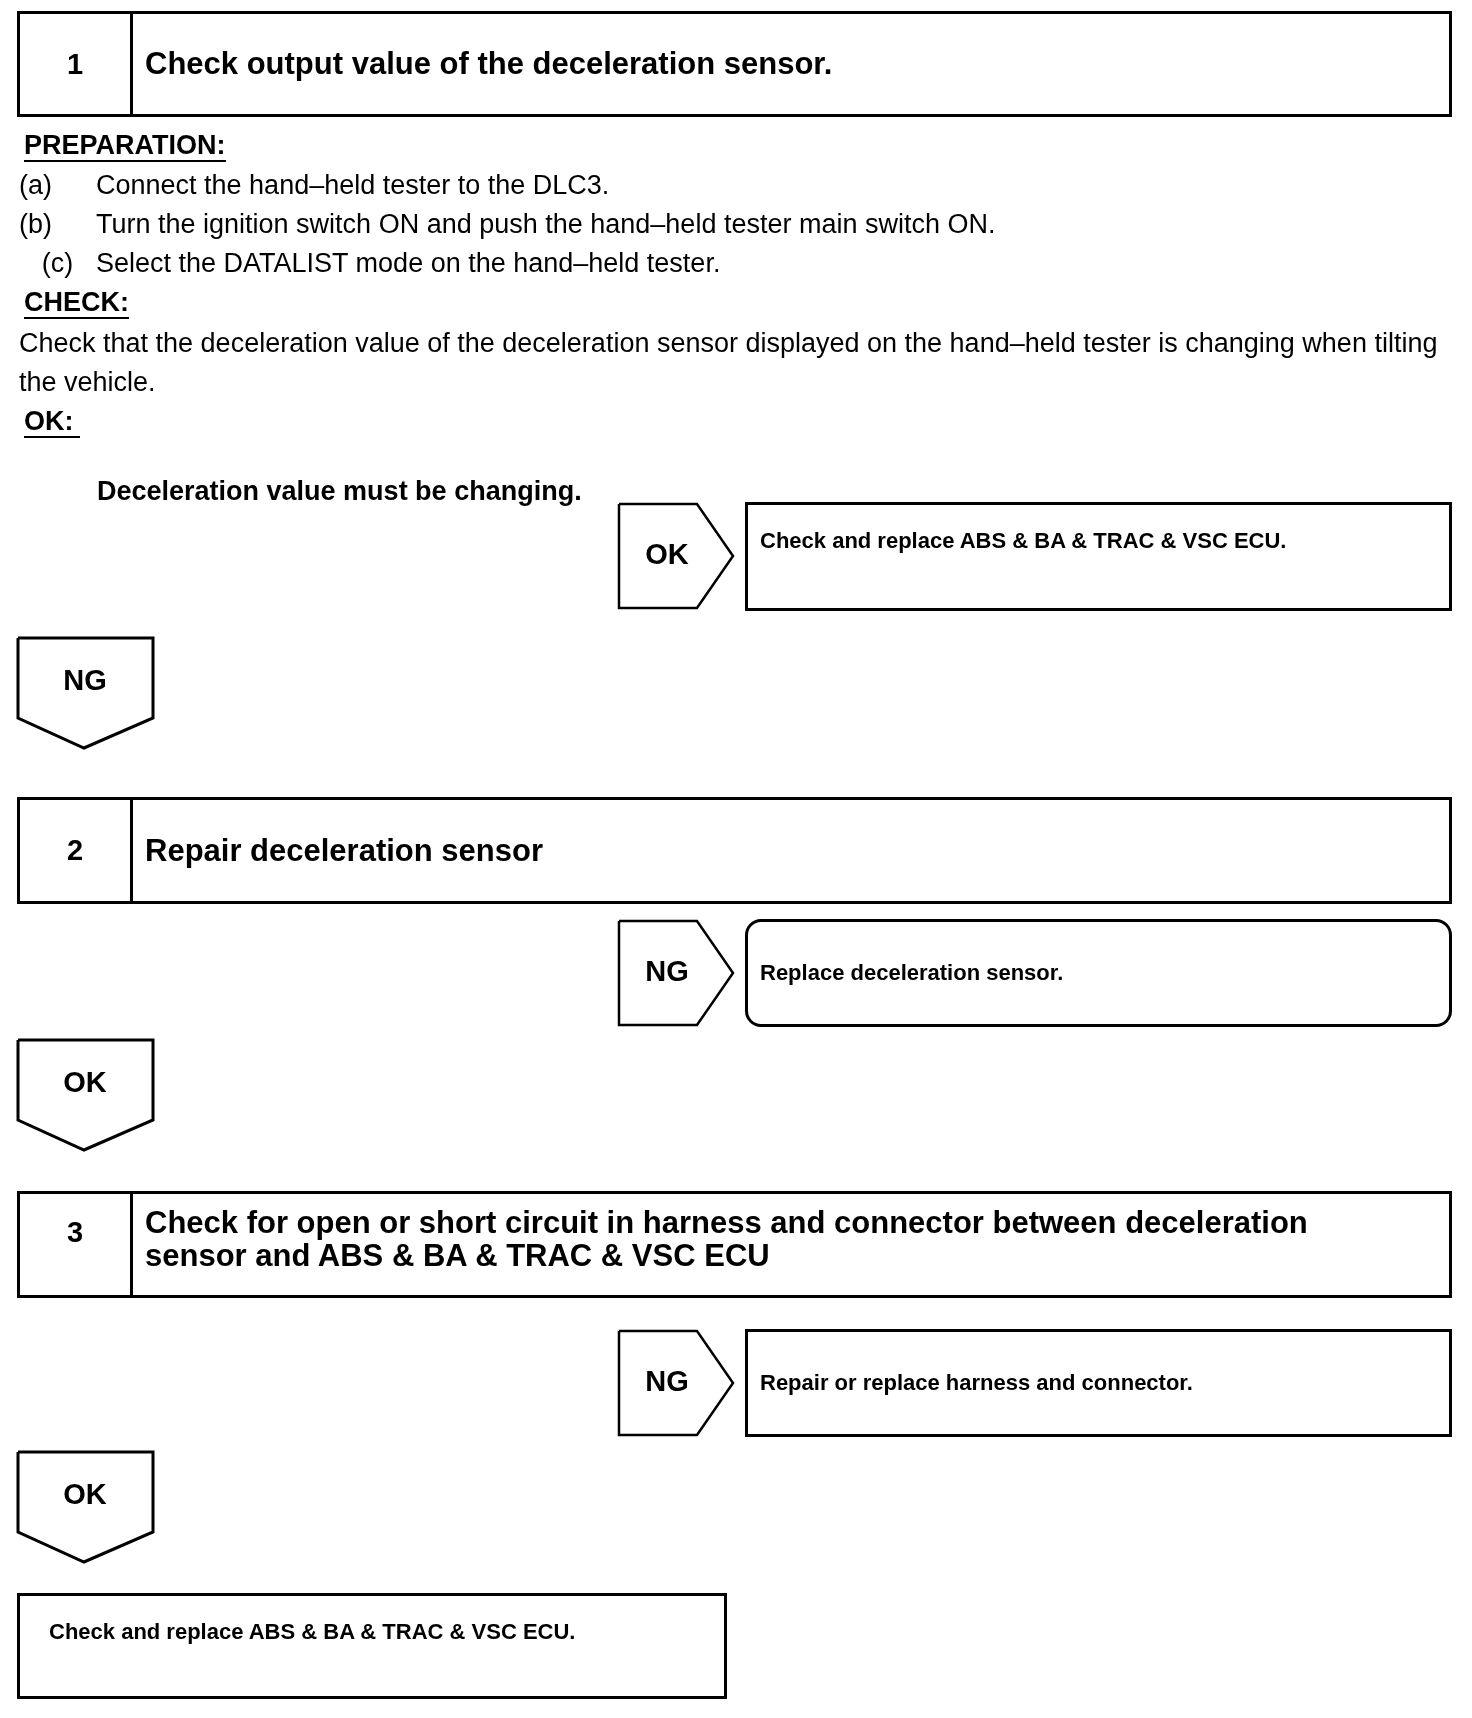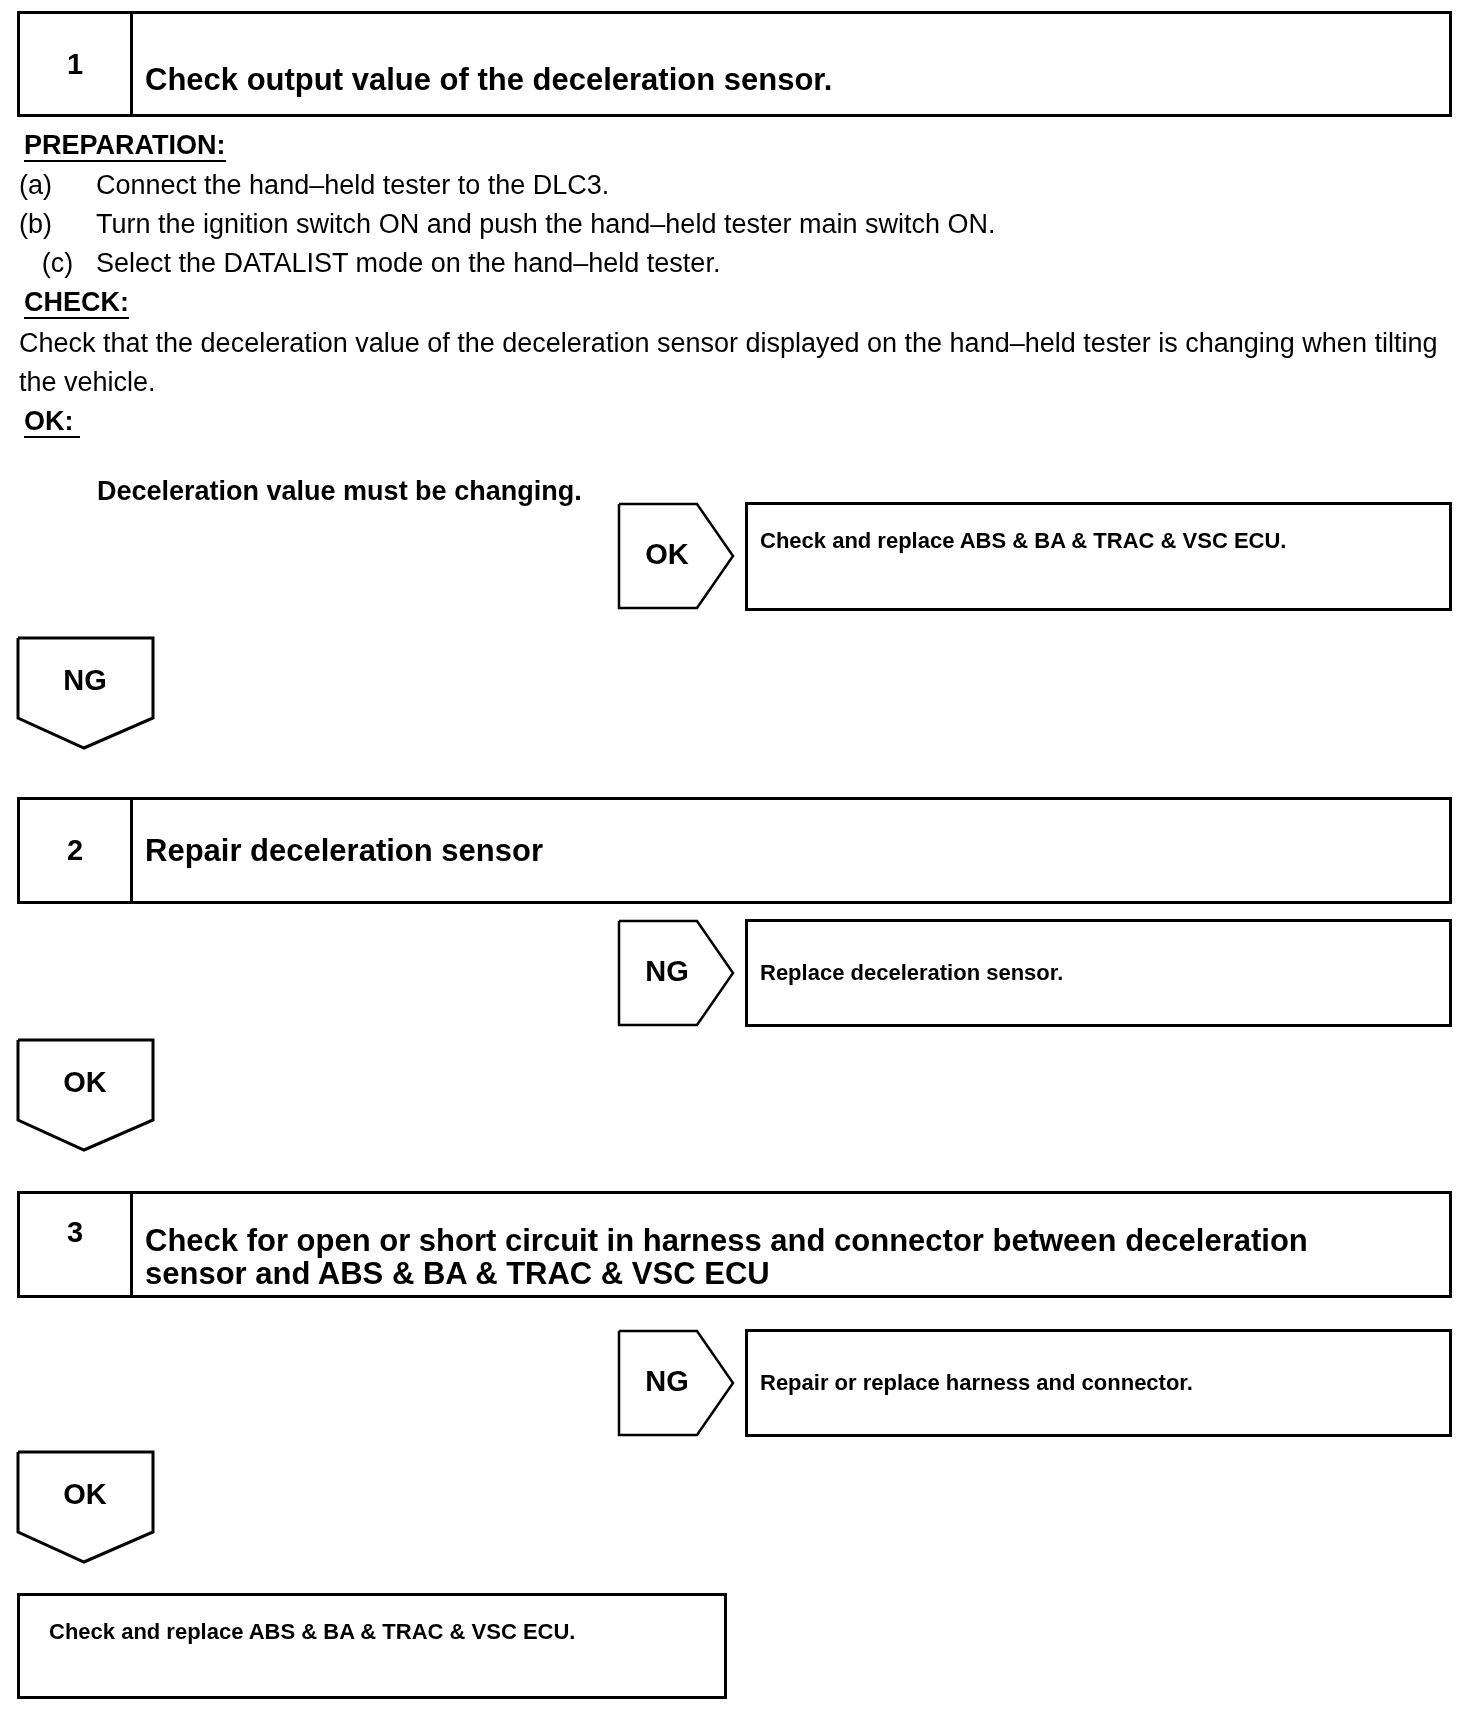--- a/index.html
+++ b/index.html
@@ -41,21 +41,21 @@
     .down-arrow .arrow-label {
       position: absolute; left: 0; width: 138px; text-align: center;
       font-weight: bold; font-size: 29px;
     }
   </style>
 </head>
 <body>
 
 <div class="step-box" style="top:11px; height:106px;">
   <div class="step-num" style="line-height:100px;">1</div>
-  <div class="step-title" style="line-height:100px;margin-top:16px;">Check output value of the deceleration sensor.</div>
+  <div class="step-title" style="line-height:100px;">Check output value of the deceleration sensor.</div>
 </div>
 
 <div class="label" style="top:130px;">PREPARATION:</div>
 <div class="item" style="top:170px;">
   <span class="key">(a)</span><span>Connect the hand–held tester to the DLC3.</span>
 </div>
 <div class="item" style="top:209px;">
   <span class="key">(b)</span><span>Turn the ignition switch ON and push the hand–held tester main switch ON.</span>
 </div>
 <div class="item" style="top:248px;text-align:center;">
@@ -87,32 +87,32 @@
   <div class="step-num" style="line-height:101px;">2</div>
   <div class="step-title" style="line-height:101px;">Repair deceleration sensor</div>
 </div>
 
 <div class="side-arrow" style="left:617px; top:919px; width:120px; height:108px;">
   <svg width="120" height="108">
     <polyline points="2,2 80,2 116,54 80,106 2,106 2,2" fill="none" stroke="#000" stroke-width="2.5"></polyline>
   </svg>
   <div class="arrow-label" style="top:36px;">NG</div>
 </div>
-<div class="result-box" style="left:745px; top:919px; width:707px; height:108px; line-height:102px;">Replace deceleration sensor.</div>
+<div class="result-box" style="left:745px; top:919px; width:707px; height:108px; line-height:102px;border-radius:16px;">Replace deceleration sensor.</div>
 
 <div class="down-arrow" style="left:16px; top:1038px; width:140px; height:115px;">
   <svg width="140" height="115">
     <polyline points="2,2 137,2 137,82 68,112 2,82 2,2" fill="none" stroke="#000" stroke-width="3"></polyline>
   </svg>
   <div class="arrow-label" style="top:28px;">OK</div>
 </div>
 
 <div class="step-box" style="top:1191px; height:107px;">
   <div class="step-num" style="padding-top:22px; line-height:33px;">3</div>
-  <div class="step-title" style="padding-top:30px; padding-right:40px;">Check for open or short circuit in harness and connector between deceleration sensor and ABS &amp; BA &amp; TRAC &amp; VSC ECU</div>
+  <div class="step-title" style="padding-top:12px; padding-right:40px;">Check for open or short circuit in harness and connector between deceleration sensor and ABS &amp; BA &amp; TRAC &amp; VSC ECU</div>
 </div>
 
 <div class="side-arrow" style="left:617px; top:1329px; width:120px; height:108px;">
   <svg width="120" height="108">
     <polyline points="2,2 80,2 116,54 80,106 2,106 2,2" fill="none" stroke="#000" stroke-width="2.5"></polyline>
   </svg>
   <div class="arrow-label" style="top:36px;">NG</div>
 </div>
 <div class="result-box" style="left:745px; top:1329px; width:707px; height:108px; line-height:102px;">Repair or replace harness and connector.</div>
 

